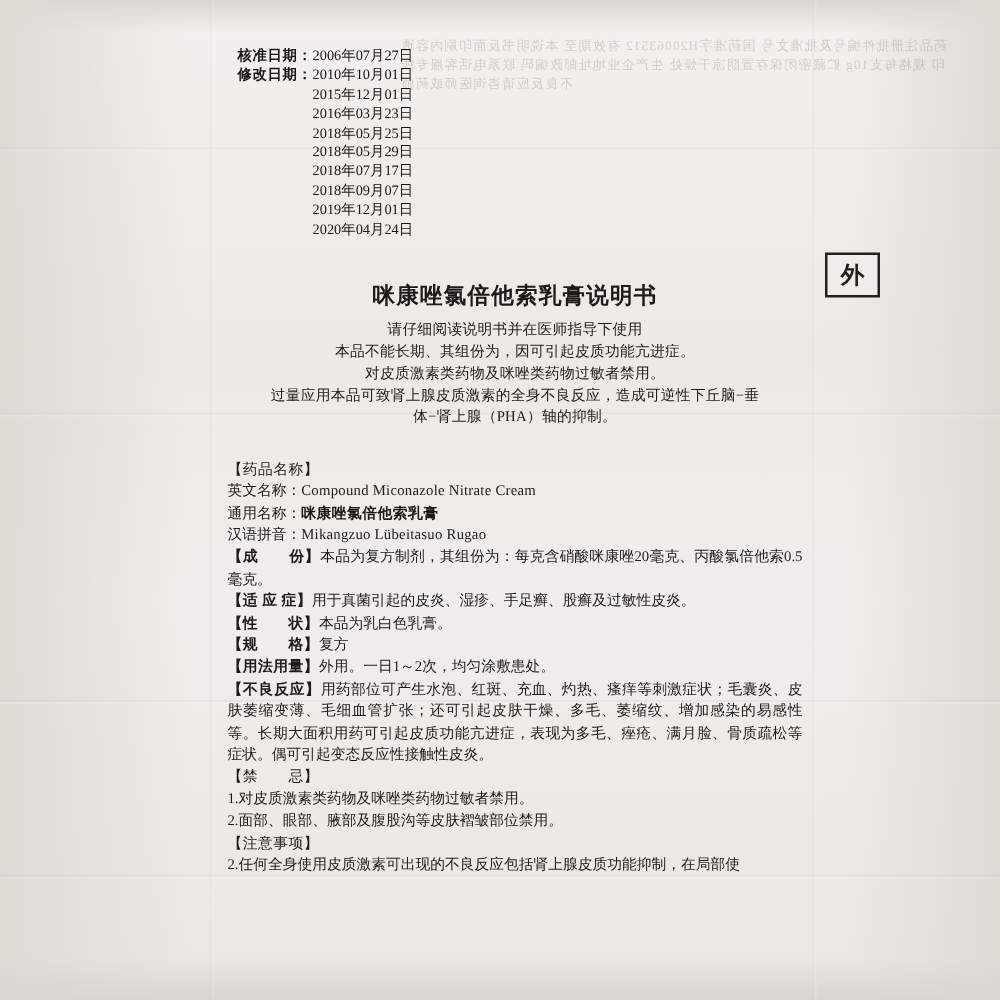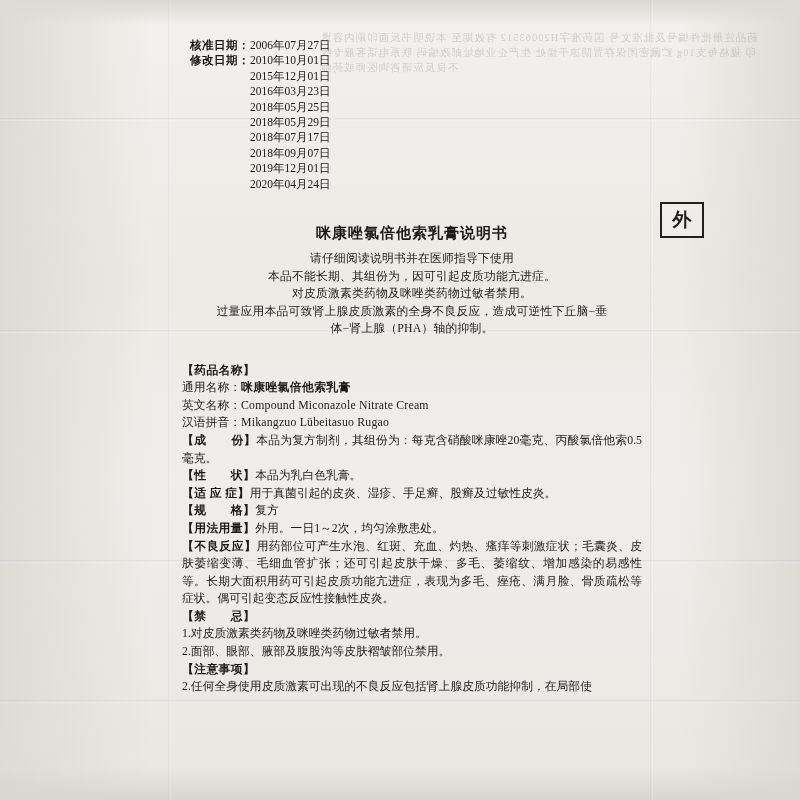--- a/index.html
+++ b/index.html
@@ -112,21 +112,21 @@
   }
   .dates .row.cont .lbl { visibility: hidden; }
 
   
   .title-wrap {
     margin-top: 32px;
     text-align: center;
     position: relative;
   }
   .doc-title {
-    font-size: 15px;
+    font-size: 18px;
     font-weight: bold;
     letter-spacing: 1px;
     margin-bottom: 7px;
   }
   .subline {
     font-size: 11.8px;
     line-height: 17.5px;
     letter-spacing: 0.2px;
   }
 
@@ -152,21 +152,21 @@
   .body {
     margin-top: 24px;
     font-size: 11.8px;
     line-height: 17.6px;
     text-align: justify;
   }
   .body p {
     margin: 0;
   }
   .sec-head {
-    font-weight: bold;
+    font-weight: normal;
     letter-spacing: 0.4px;
   }
   .inline-head {
     font-weight: bold;
     letter-spacing: 0.4px;
   }
   .field-line {
     white-space: normal;
   }
   .mono-lat {
@@ -245,41 +245,41 @@
       <div class="subline">对皮质激素类药物及咪唑类药物过敏者禁用。</div>
       <div class="subline">过量应用本品可致肾上腺皮质激素的全身不良反应，造成可逆性下丘脑−垂</div>
       <div class="subline">体−肾上腺（PHA）轴的抑制。</div>
     </div>
 
     <div class="body">
 
       <p class="sec-head">【药品名称】</p>
 
       <p class="field-line">
+        <span>英文名称：</span><span class="mono-lat">Compound Miconazole Nitrate Cream</span>
+      </p>
+
+      <p class="field-line">
         <span>通用名称：</span><span class="inline-head">咪康唑氯倍他索乳膏</span>
-      </p>
-
-      <p class="field-line">
-        <span>英文名称：</span><span class="mono-lat">Compound Miconazole Nitrate Cream</span>
       </p>
 
       <p class="field-line">
         <span>汉语拼音：</span><span class="mono-lat">Mikangzuo Lübeitasuo Rugao</span>
       </p>
 
       <p>
         <span class="inline-head">【成　　份】</span><span>本品为复方制剂，其组份为：每克含硝酸咪康唑20毫克、丙酸氯倍他索0.5毫克。</span>
       </p>
 
       <p>
+        <span class="inline-head">【适 应 症】</span><span>用于真菌引起的皮炎、湿疹、手足癣、股癣及过敏性皮炎。</span>
+      </p>
+
+      <p>
         <span class="inline-head">【性　　状】</span><span>本品为乳白色乳膏。</span>
-      </p>
-
-      <p>
-        <span class="inline-head">【适 应 症】</span><span>用于真菌引起的皮炎、湿疹、手足癣、股癣及过敏性皮炎。</span>
       </p>
 
       <p>
         <span class="inline-head">【规　　格】</span><span>复方</span>
       </p>
 
       <p>
         <span class="inline-head">【用法用量】</span><span>外用。一日1～2次，均匀涂敷患处。</span>
       </p>
 

